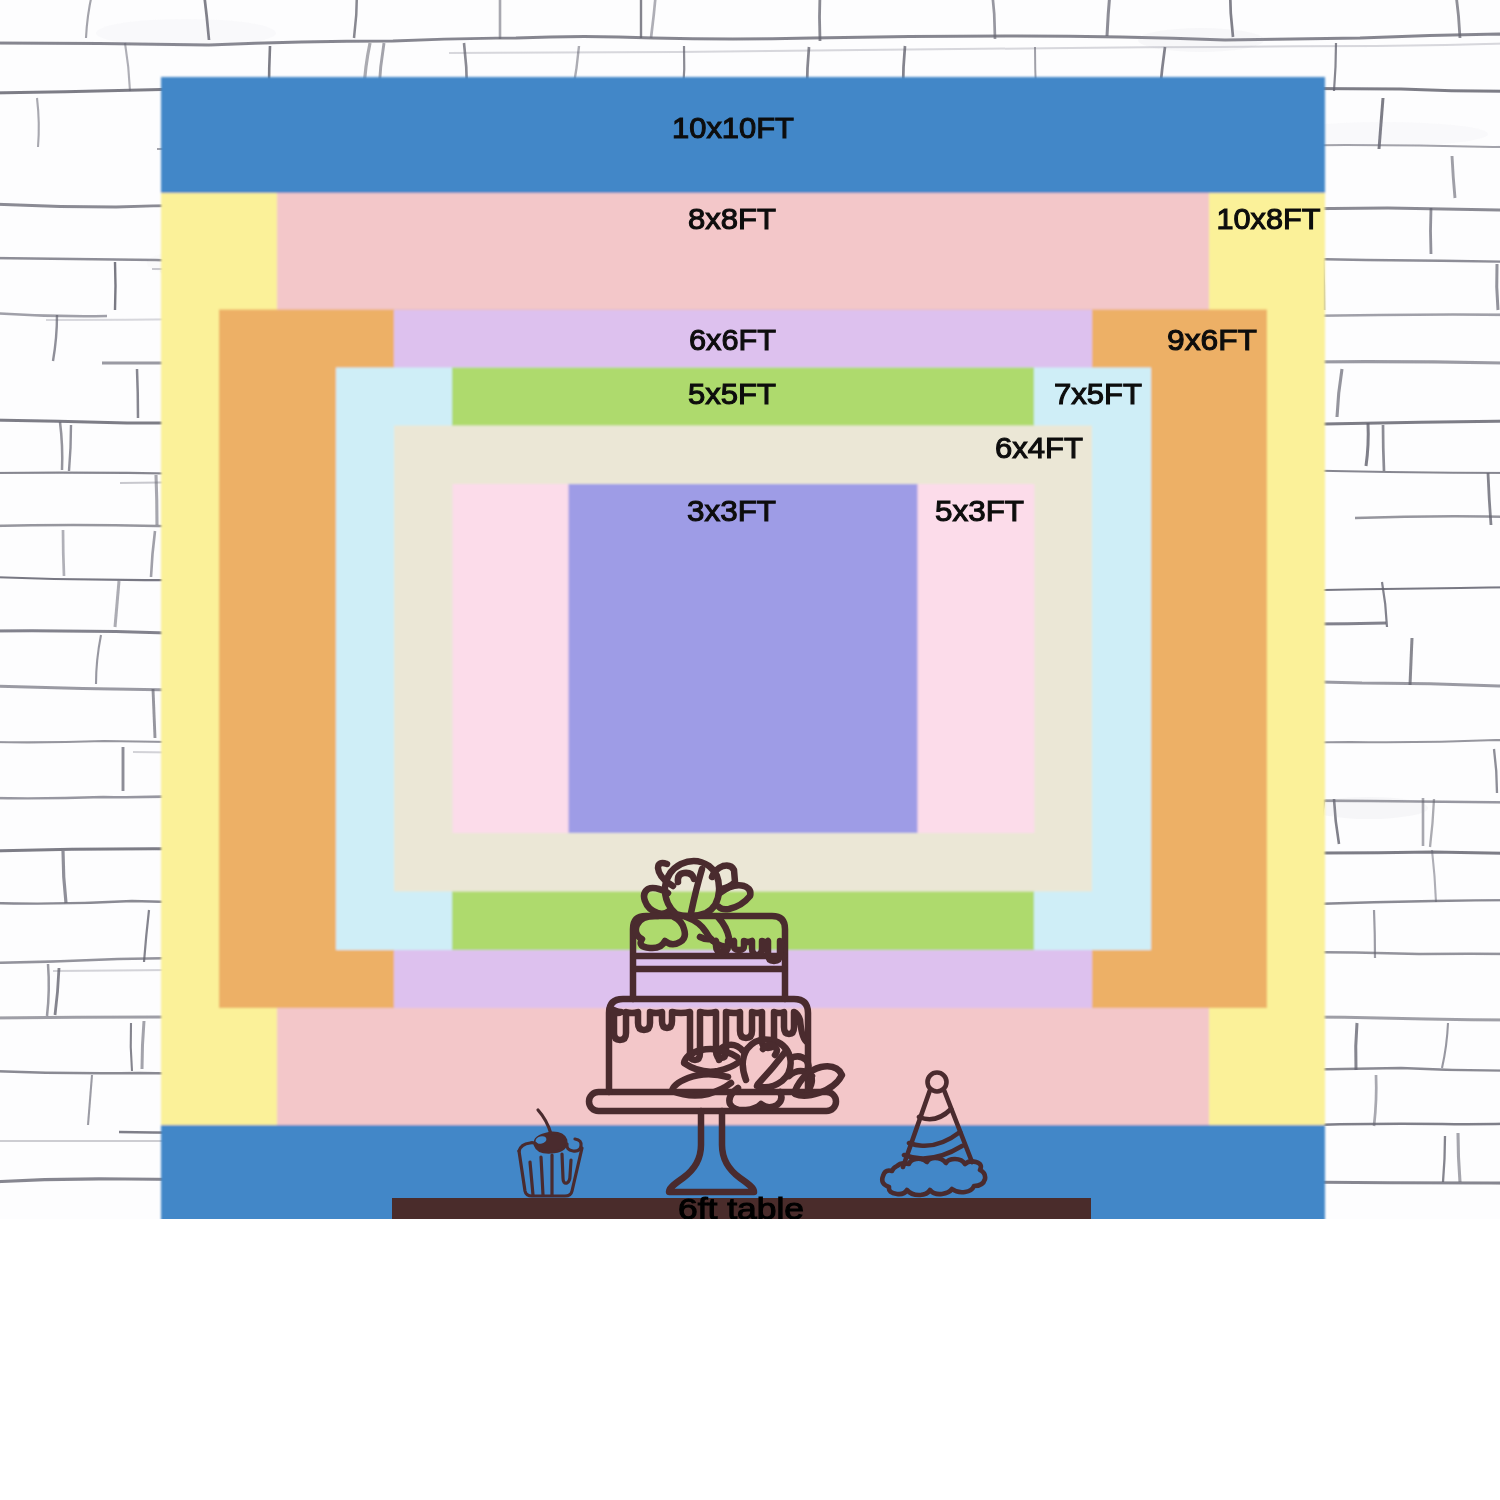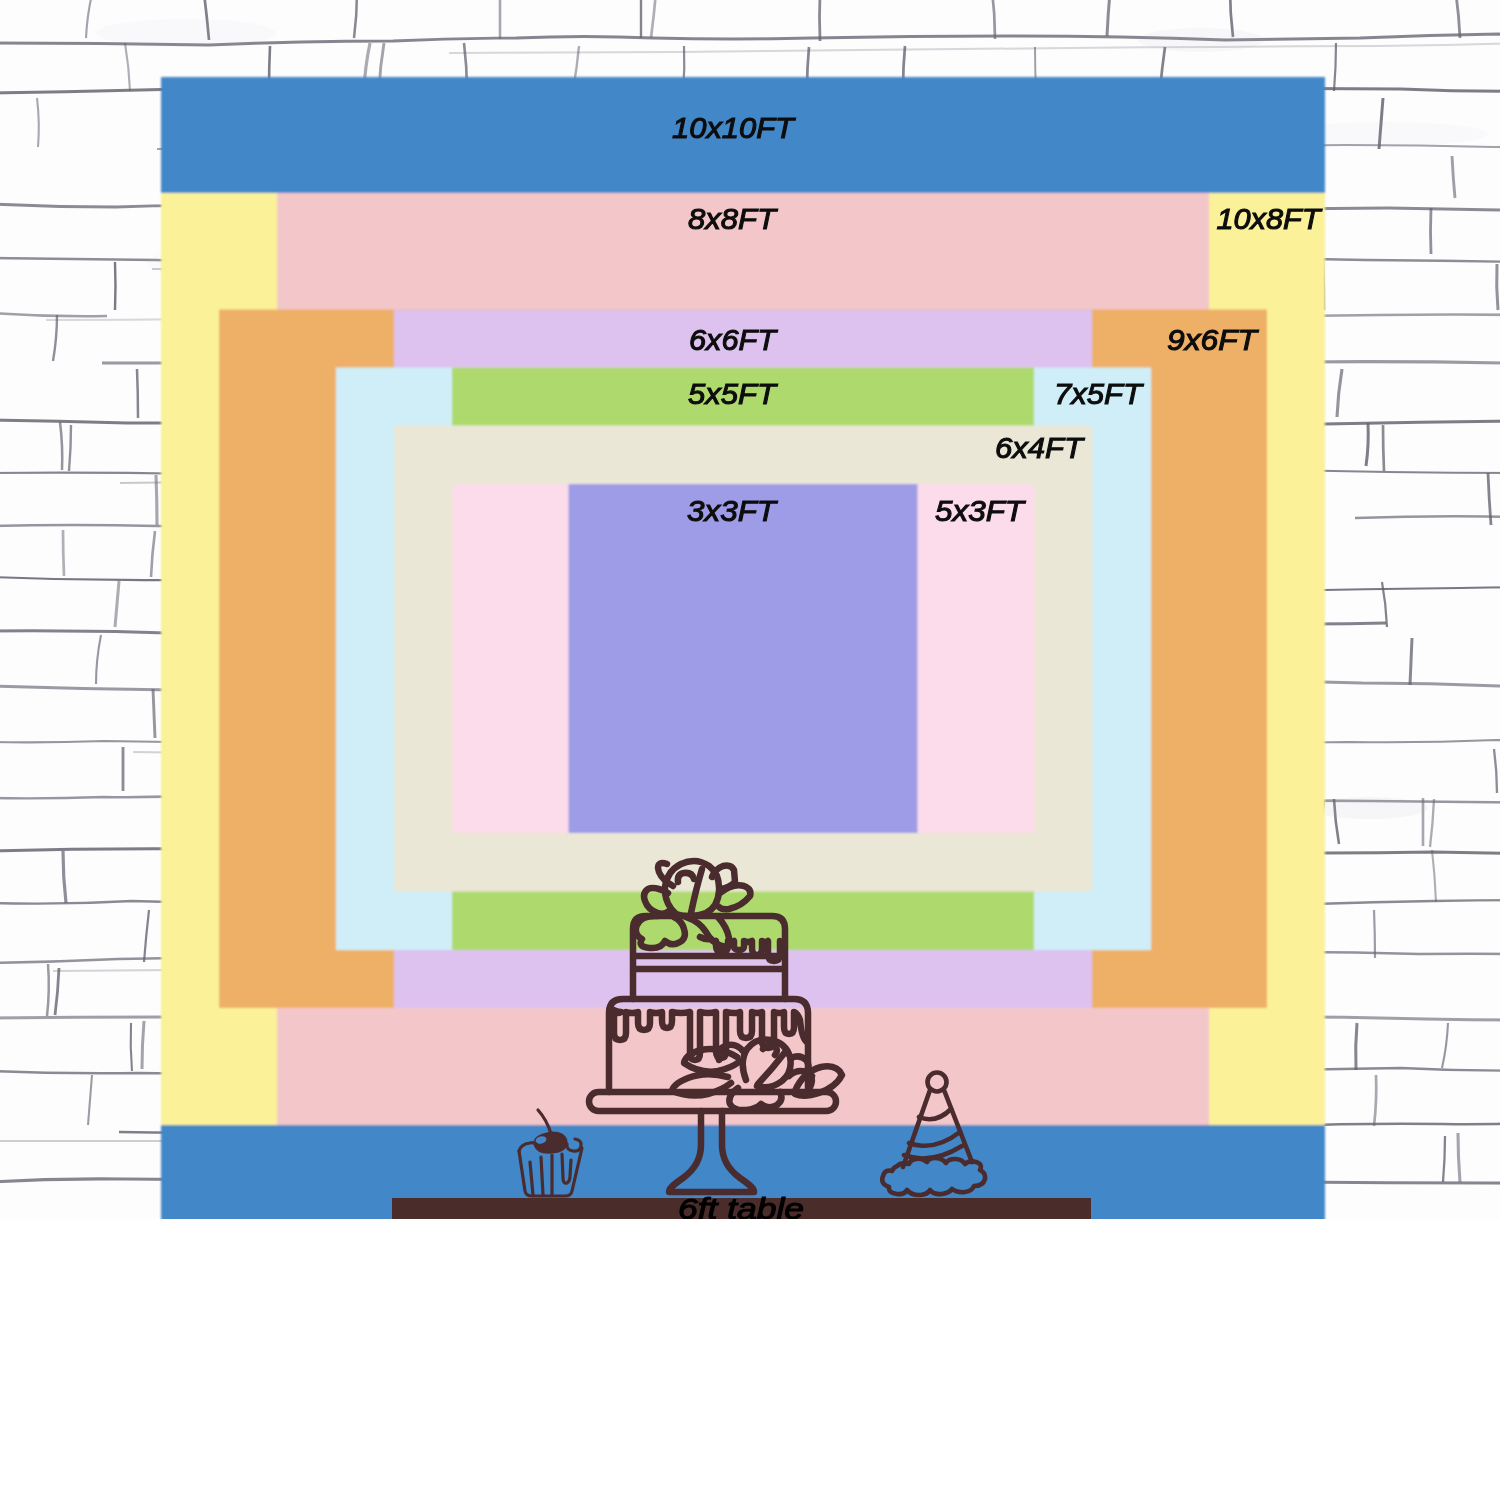--- a/index.html
+++ b/index.html
@@ -1,16 +1,16 @@
 <!DOCTYPE html>
 <html><head>
 <meta charset="utf-8">
 <style>
 html,body{margin:0;padding:0;background:#fff;}
-#page{width:1500px;height:1219px;overflow:hidden;position:relative;font-family:"Liberation Sans",sans-serif;font-style:italic;}
+#page{width:1500px;height:1219px;overflow:hidden;position:relative;font-family:"Liberation Sans",sans-serif;}
 </style>
 </head>
 <body>
 <div id="page">
 <svg width="1500" height="1500" viewBox="0 0 1500 1500">
 <defs>
         <filter id="soft" x="-5%" y="-5%" width="110%" height="110%">
           <feGaussianBlur stdDeviation="0.65"></feGaussianBlur>
         </filter>
         <filter id="soft2" x="-2%" y="-2%" width="104%" height="104%">

